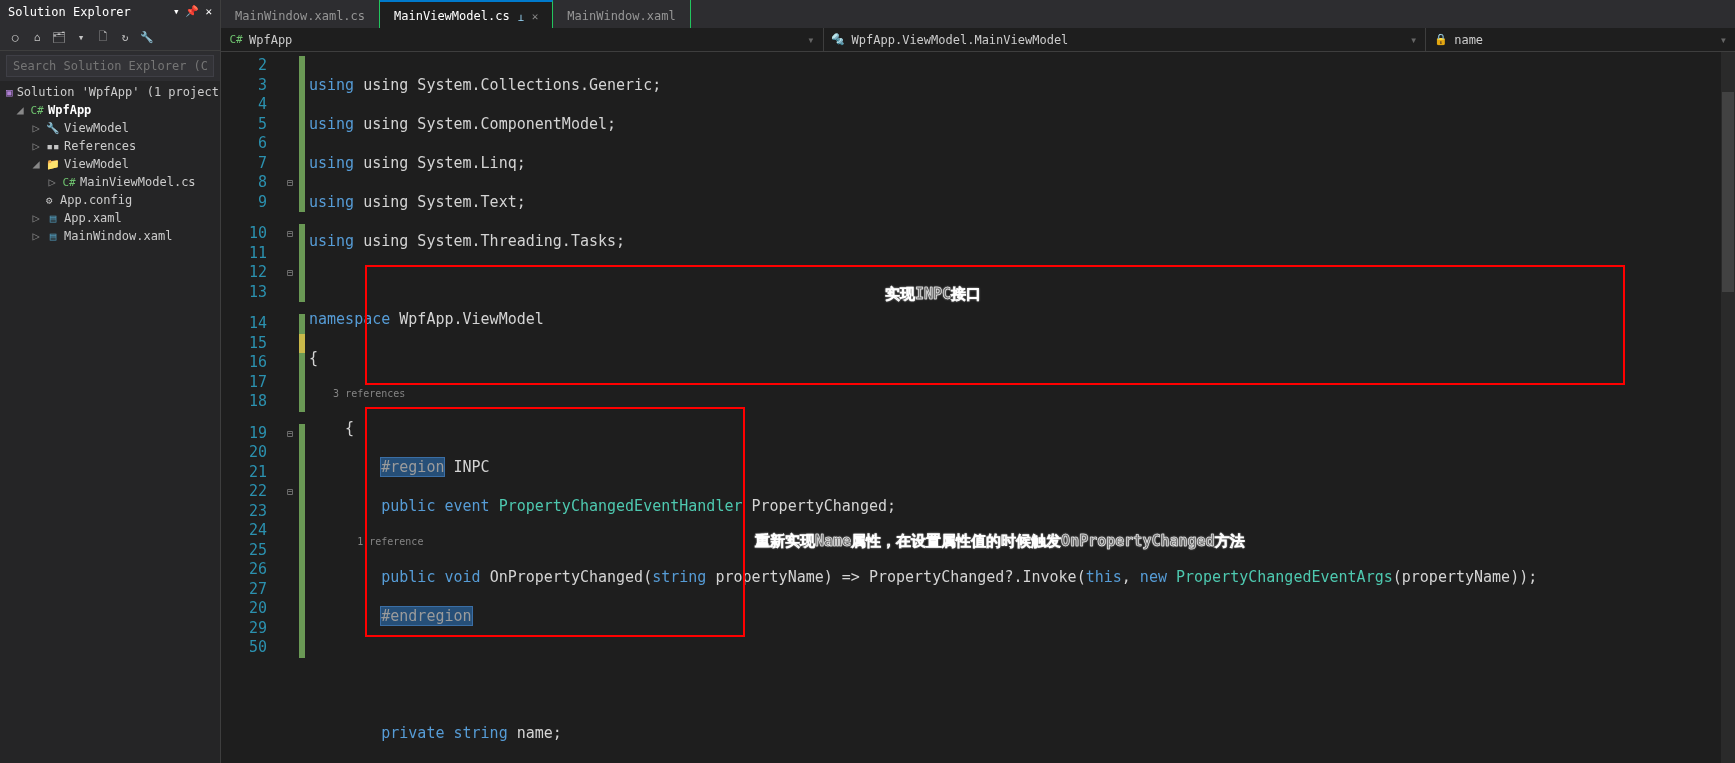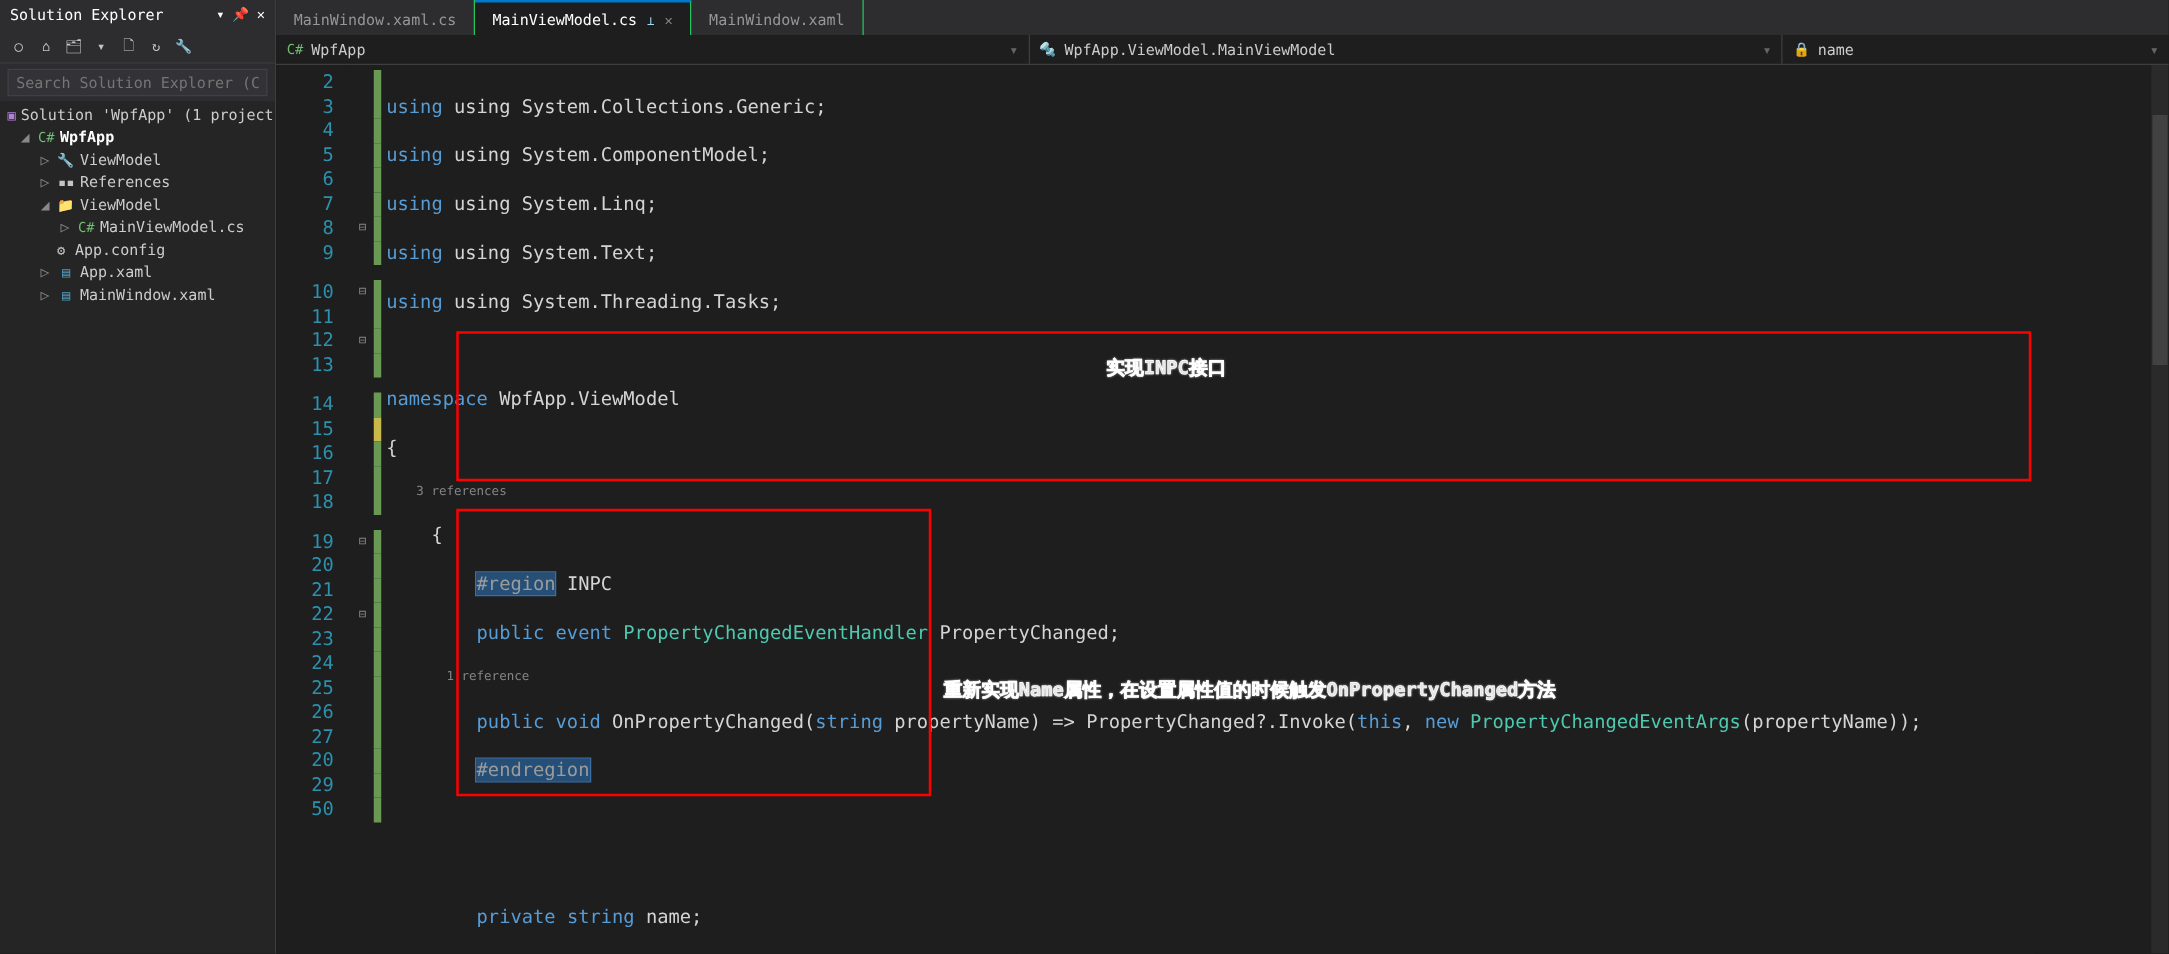--- a/index.html
+++ b/index.html
@@ -53,21 +53,21 @@
 
 
 .k{color:#569cd6;}
 .t{color:#4ec9b0;}
 .r{color:#9b9b9b;}
 .hl{background:#264f78;outline:1px solid #3a6ea5;}
 .codelens{color:#848484;font-size:10px;line-height:12px;height:12px;display:block;padding-left:0;}
 
 
 .redbox{position:absolute;border:2px solid red;pointer-events:none;}
-.anno{position:absolute;color:#e5e5e5;font-weight:700;font-size:15px;-webkit-text-stroke:0.5px #fff;text-shadow:0 0 2px #fff;}
+.anno{position:absolute;color:#737373;font-weight:700;font-size:15px;-webkit-text-stroke:0.5px #fff;text-shadow:0 0 2px #fff;}
 
 .scroll-v{position:absolute;right:0;top:0;width:14px;height:100%;background:#2a2a2a;}
 .scroll-thumb{position:absolute;right:1px;top:40px;width:12px;height:200px;background:#424242;}
 </style>
 </head>
 <body>
 
 <div class="sidebar">
   <div class="se-hdr">
     <span>Solution Explorer</span>
@@ -300,20 +300,20 @@
 
 
 
 
 
 
 
       <div class="redbox" style="left:60px;top:213px;width:1260px;height:120px;"></div>
       <div class="anno" style="left:580px;top:233px;">实现INPC接口</div>
       <div class="redbox" style="left:60px;top:355px;width:380px;height:230px;"></div>
-      <div class="anno" style="left:450px;top:491px;">重新实现Name属性，在设置属性值的时候触发OnPropertyChanged方法</div>
+      <div class="anno" style="left:450px;top:480px;">重新实现Name属性，在设置属性值的时候触发OnPropertyChanged方法</div>
     </div>
 
     <div class="scroll-v">
       <div class="scroll-thumb"></div>
     </div>
   </div>
 </div>
 
 </body></html>

